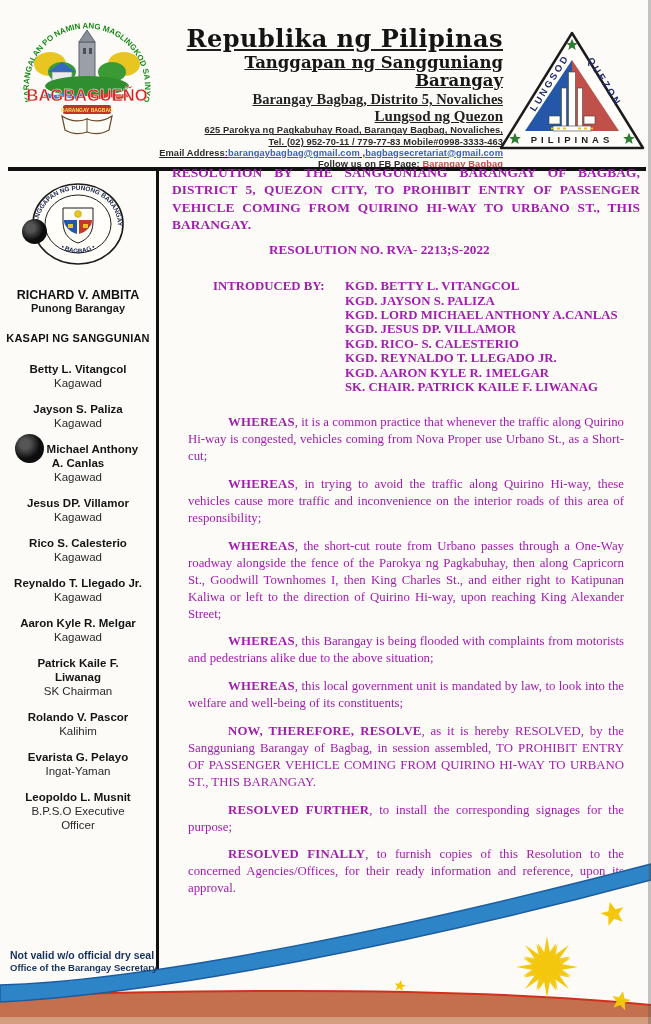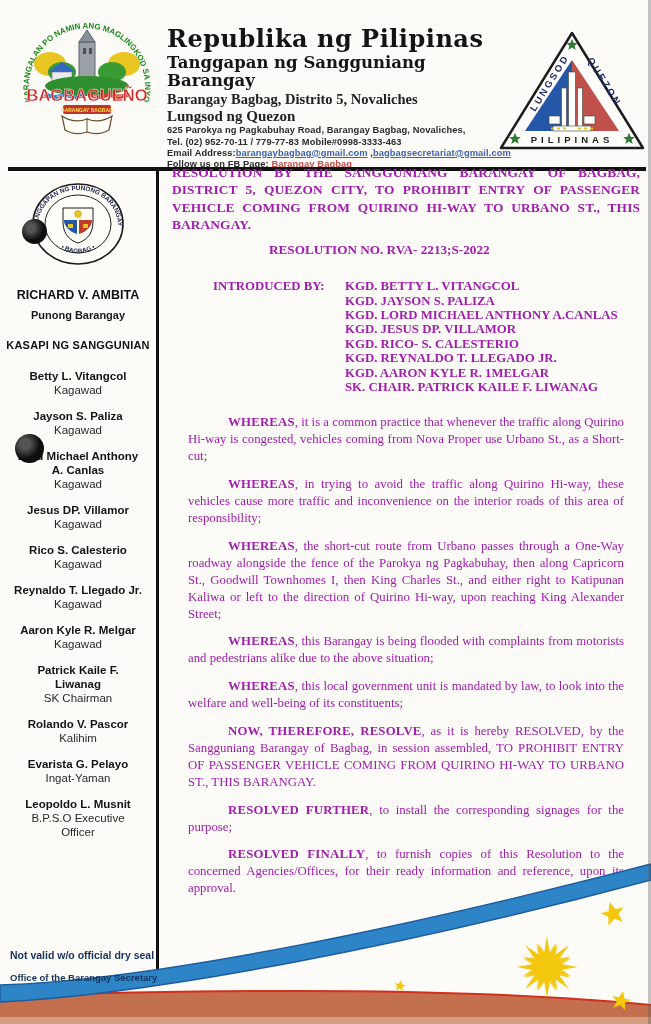--- a/index.html
+++ b/index.html
@@ -3,50 +3,50 @@
 <meta charset="utf-8">
 <style>
   html,body{margin:0;padding:0;}
   body{width:651px;height:1024px;background:#cfcfcb;font-family:"Liberation Serif",serif;}
   .page{position:relative;width:651px;height:1024px;background:#fcfbf7;overflow:hidden;color:#1f1f1f;}
   .page::after{content:"";position:absolute;top:0;right:0;width:3px;height:100%;background:rgba(90,90,90,.35);z-index:9;}
 
   
   .hdr-left-logo{position:absolute;left:12px;top:6px;width:150px;height:150px;}
   .hdr-right-logo{position:absolute;left:497px;top:28px;width:150px;height:132px;}
-  .hdr-center{position:absolute;left:167px;top:26px;width:345px;text-align:left;line-height:1.05;}
+  .hdr-center{position:absolute;left:158px;top:26px;width:345px;text-align:right;line-height:1.05;text-decoration:underline;}
   .republic{font-family:"DejaVu Serif",serif;font-weight:bold;font-size:24px;letter-spacing:.5px;color:#141414;}
   .office{font-family:"DejaVu Serif",serif;font-weight:bold;font-size:16.5px;margin-top:3px;color:#161616;}
   .brgy-line{font-size:14.5px;margin-top:3px;font-weight:600;color:#222;}
   .city-line{font-size:15px;margin-top:2px;font-weight:600;color:#222;}
   .small-line{font-family:"Liberation Sans",sans-serif;font-weight:700;font-size:9.3px;margin-top:1.5px;color:#2b2b2b;letter-spacing:.1px;}
   .email-link{color:#3a62b8;text-decoration:underline;font-weight:700;}
   .fb-page{color:#c0504d;font-weight:700;}
 
   
   .rule-h{position:absolute;left:8px;top:167px;width:638px;height:4px;background:#101010;z-index:1;}
   .rule-v{position:absolute;left:156px;top:171px;width:3px;height:810px;background:#101010;z-index:1;}
 
   
   .sidebar{position:absolute;left:0;top:176px;width:156px;text-align:center;font-family:"Liberation Sans",sans-serif;z-index:3;}
   .seal-wrap{margin:6px auto 0;width:96px;height:84px;}
   .captain{margin-top:22px;}
   .captain .nm{font-weight:700;font-size:12.5px;color:#111;text-align:center;}
-  .captain .rl{font-weight:700;font-size:11px;margin-top:7px;color:#1a1a1a;}
+  .captain .rl{font-weight:700;font-size:11px;margin-top:0;color:#1a1a1a;}
   .council-label{font-weight:700;font-size:11px;margin-top:18px;letter-spacing:.2px;color:#111;}
   .members{margin-top:18px;}
   .member{margin:0 auto 12px;width:128px;line-height:14px;}
   .member .nm{font-weight:700;font-size:11.5px;color:#141414;}
   .member .rl{font-size:11.5px;color:#2a2a2a;}
   .blob{position:absolute;border-radius:50%;background:radial-gradient(circle at 35% 35%, #555 0 18%, #0d0d0d 55%);z-index:4;}
   .blob1{left:22px;top:219px;width:25px;height:25px;}
   .blob2{left:15px;top:434px;width:29px;height:29px;}
   .dryseal{position:absolute;left:10px;top:949px;width:150px;text-align:left;font-family:"Liberation Sans",sans-serif;color:#16335e;z-index:5;}
   .dryseal .l1{font-weight:700;font-size:10.5px;}
-  .dryseal .l2{font-weight:600;font-size:9.5px;margin-top:11px;}
+  .dryseal .l2{font-weight:600;font-size:9.5px;margin-top:1px;}
 
   
   .content{position:absolute;left:172px;top:164px;width:468px;font-size:12.8px;color:#a21caf;z-index:2;}
   .doc-title{font-weight:700;font-size:13.4px;line-height:17.3px;text-align:justify;letter-spacing:.1px;word-spacing:3px;margin:0;}
   .res-no{font-weight:700;font-size:13.2px;margin:9px 0 0 97px;}
   .introduced{display:flex;margin-top:21px;}
   .intro-label{font-weight:700;flex:0 0 132px;margin-left:41px;}
   .intro-names{flex:1;}
   .intro-names div{font-weight:700;line-height:14.4px;}
   .para{margin:11px 16px 0;text-indent:40px;text-align:justify;line-height:16.9px;}

